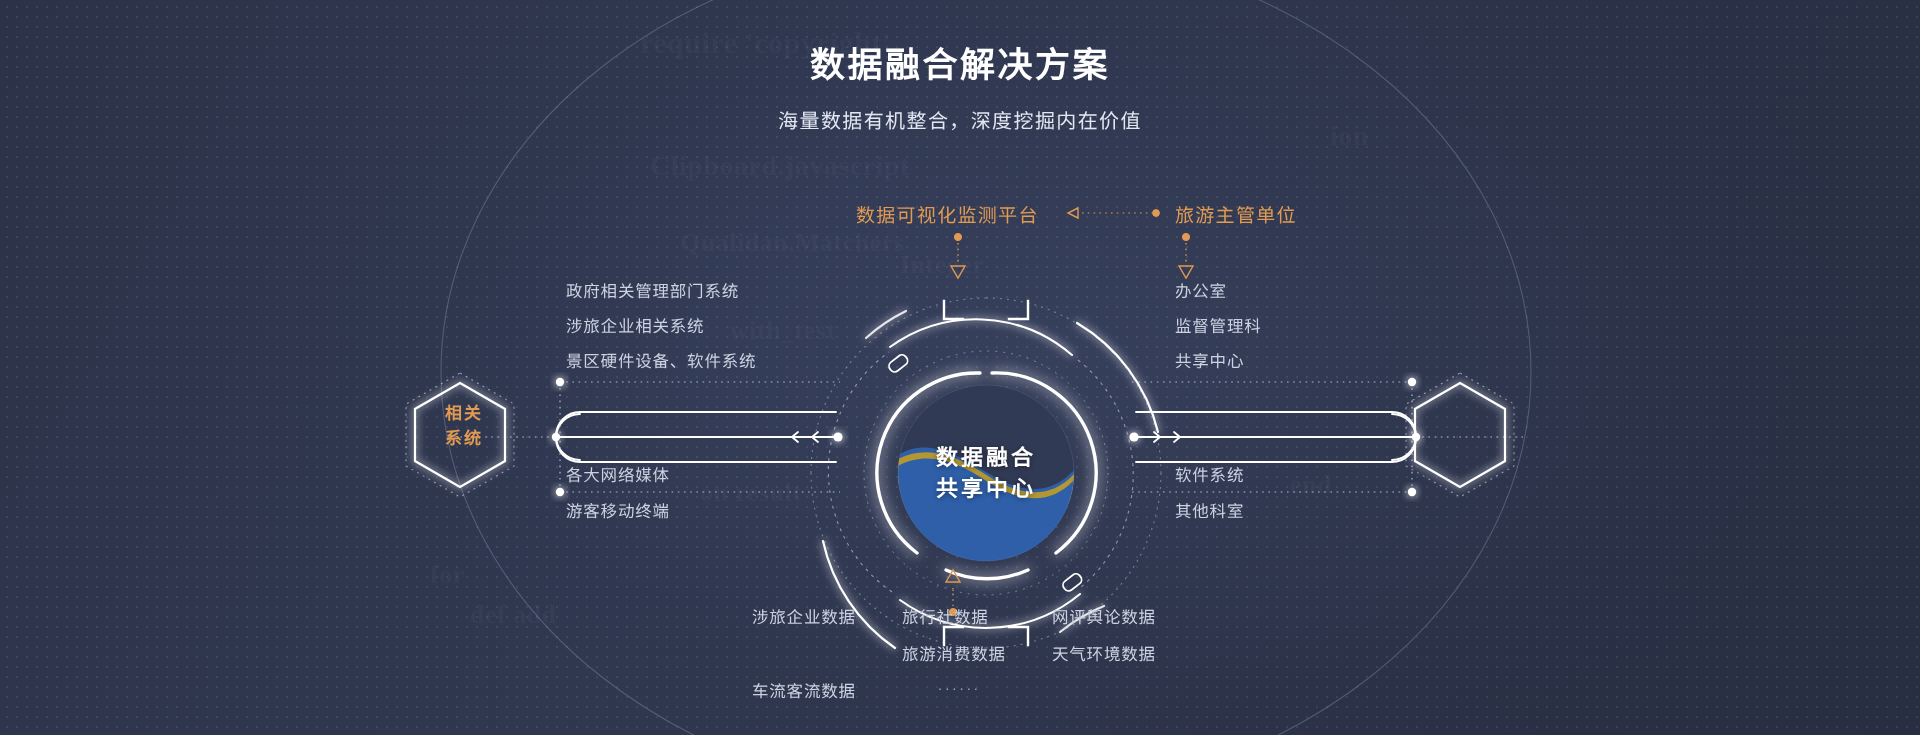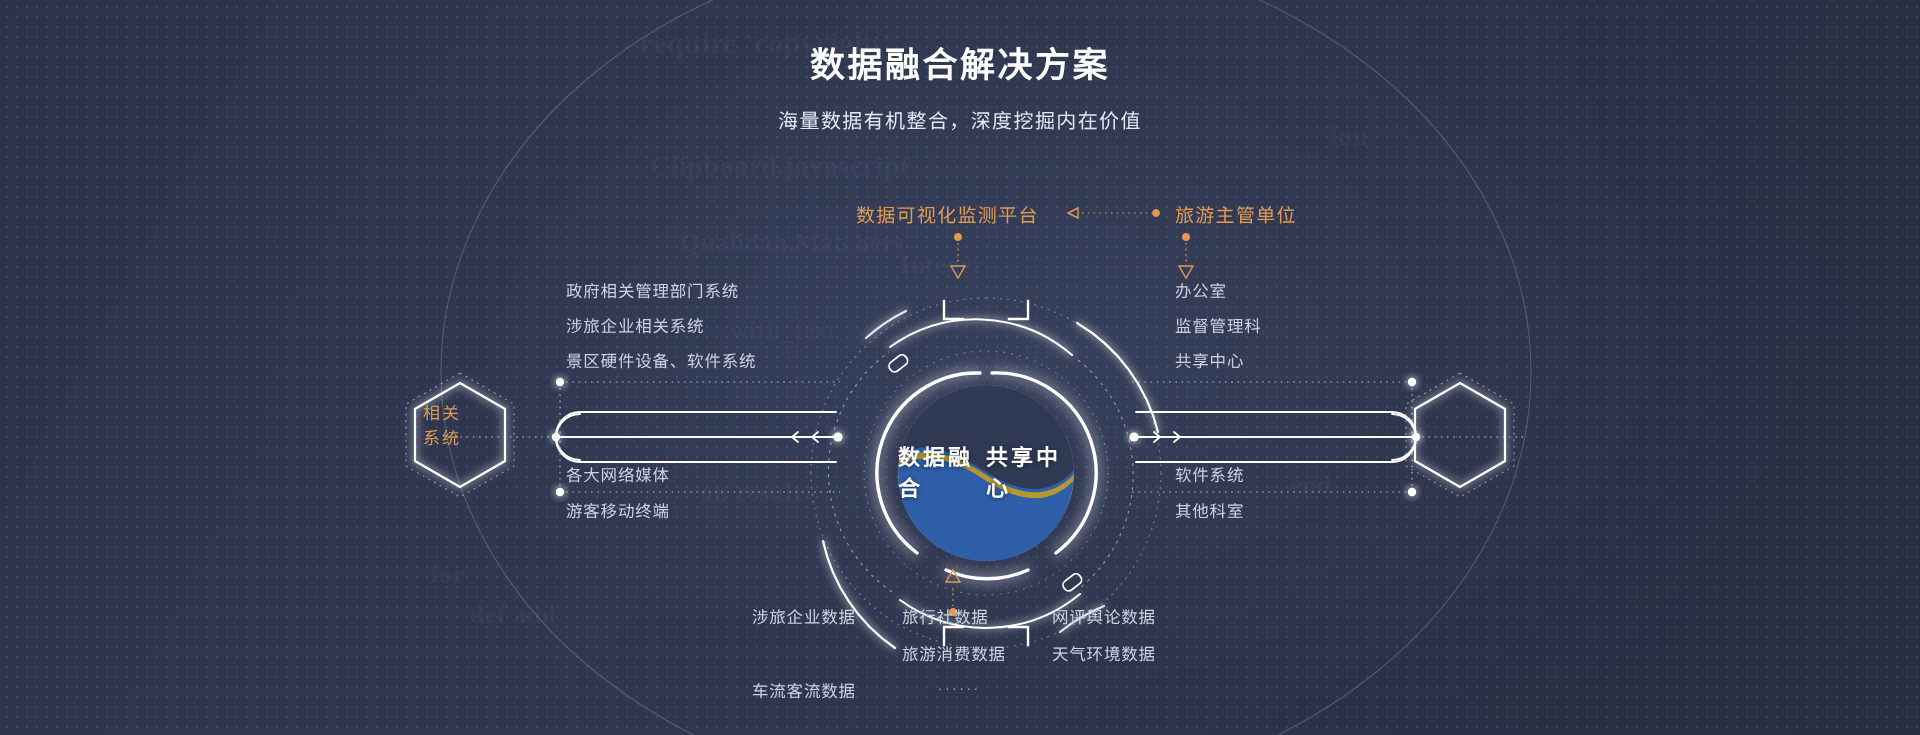--- a/index.html
+++ b/index.html
@@ -77,29 +77,29 @@
   #b1{left:752px;top:604px;}
   #b2{left:902px;top:604px;}
   #b3{left:1052px;top:604px;}
   #b4{left:752px;top:641px;margin-top:37px;}
   #b5{left:902px;top:641px;}
   #b6{left:1052px;top:641px;}
   #b7{left:938px;top:676px;color:#9aa3bd;font-size:15px;letter-spacing:3px;}
 
   
   .hexwrap{position:absolute;width:120px;height:130px;}
-  #hex-left{left:382px;top:361px;}
+  #hex-left{left:404px;top:361px;font-weight:bold;}
   #hex-right{left:1400px;top:361px;}
   .hexlabel{
     position:absolute;left:0;right:0;top:50%;transform:translateY(-50%);
     text-align:center;color:#e09a52;font-size:17px;line-height:25px;letter-spacing:2px;
   }
   #core-text{
     position:absolute;left:898px;top:385px;width:176px;height:176px;
-    display:flex;flex-direction:row;align-items:center;justify-content:center;
+    display:flex;flex-direction:column;align-items:center;justify-content:center;
     color:#fff;font-size:22px;font-weight:700;line-height:31px;letter-spacing:3px;
     text-shadow:0 1px 5px rgba(0,0,0,.45);
   }
 </style>
 </head>
 <body>
 
 <div id="stage">
 
   <div class="dots"></div>

